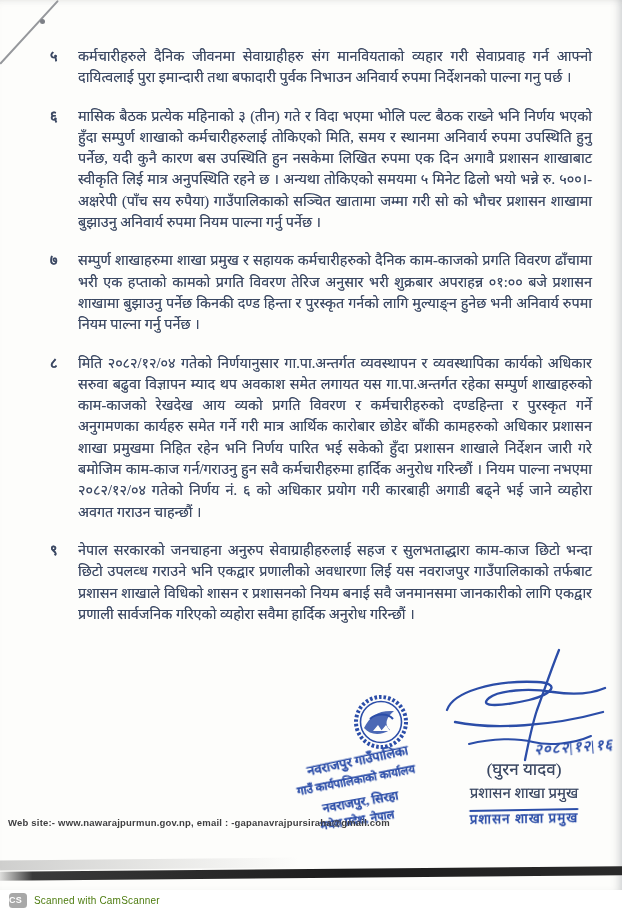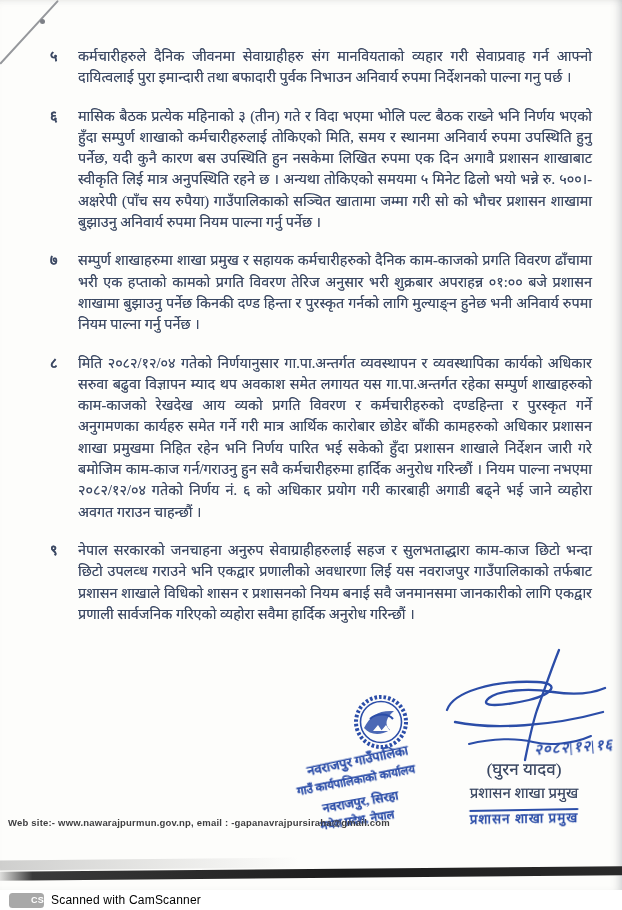--- a/index.html
+++ b/index.html
@@ -79,25 +79,25 @@
     background:linear-gradient(to right,rgba(120,120,120,.35),rgba(120,120,120,0));
     transform:rotate(-.6deg);
   }
   
   .cs-bar{
     position:absolute;left:0;bottom:0;width:622px;height:20px;background:#ffffff;
     display:flex;align-items:center;gap:7px;padding-left:9px;box-sizing:border-box;
     font-family:"Liberation Sans","DejaVu Sans",sans-serif;
   }
   .cs-icon{
-    display:inline-block;width:35px;height:15px;border-radius:3.5px;
+    display:inline-block;width:18px;height:15px;border-radius:3.5px;
     background:#a8a8a8;color:#ffffff;font-size:9px;font-weight:bold;
-    text-align:right;line-height:15px;letter-spacing:.3px;
+    text-align:left;line-height:15px;letter-spacing:.3px;
   }
-  .cs-label{color:#000000;font-size:12px;letter-spacing:.2px;text-align:right;}
+  .cs-label{color:#4d7c0f;font-size:10px;letter-spacing:.2px;text-align:right;}
 </style>
 </head>
 <body>
 
 <div class="page">
 
   <div class="corner-line"></div>
   <div class="corner-dot"></div>
 
   <div class="content">

